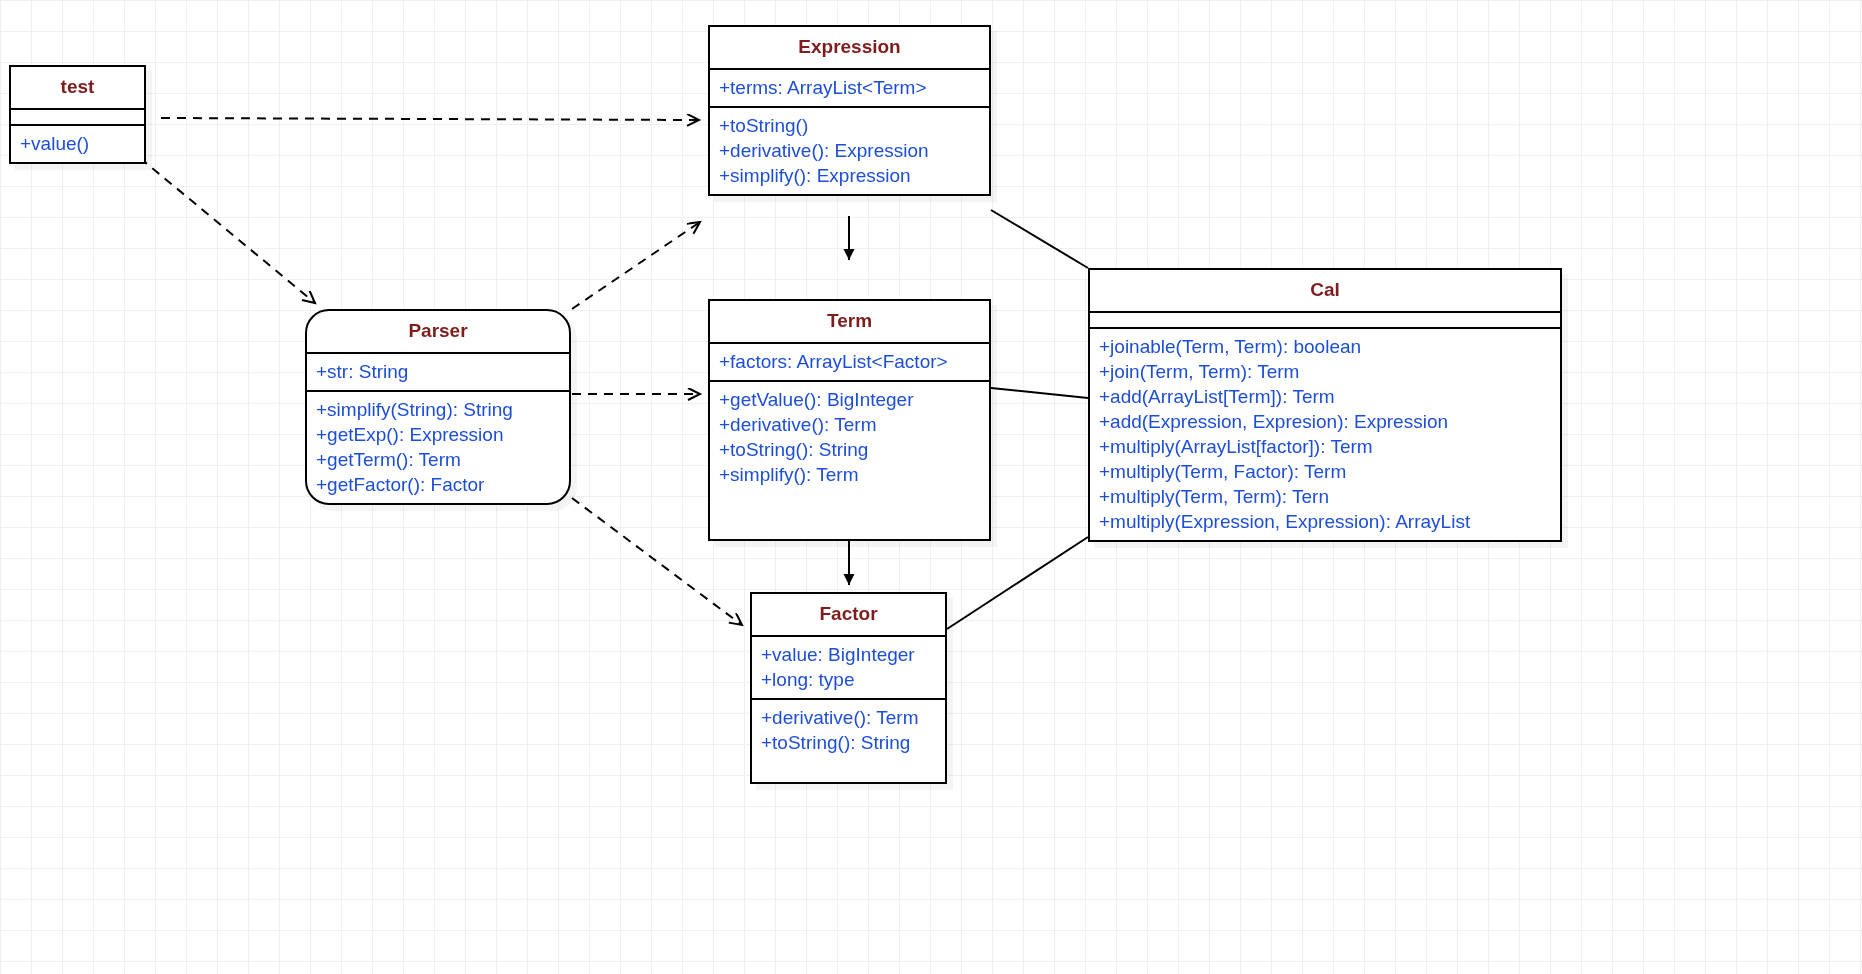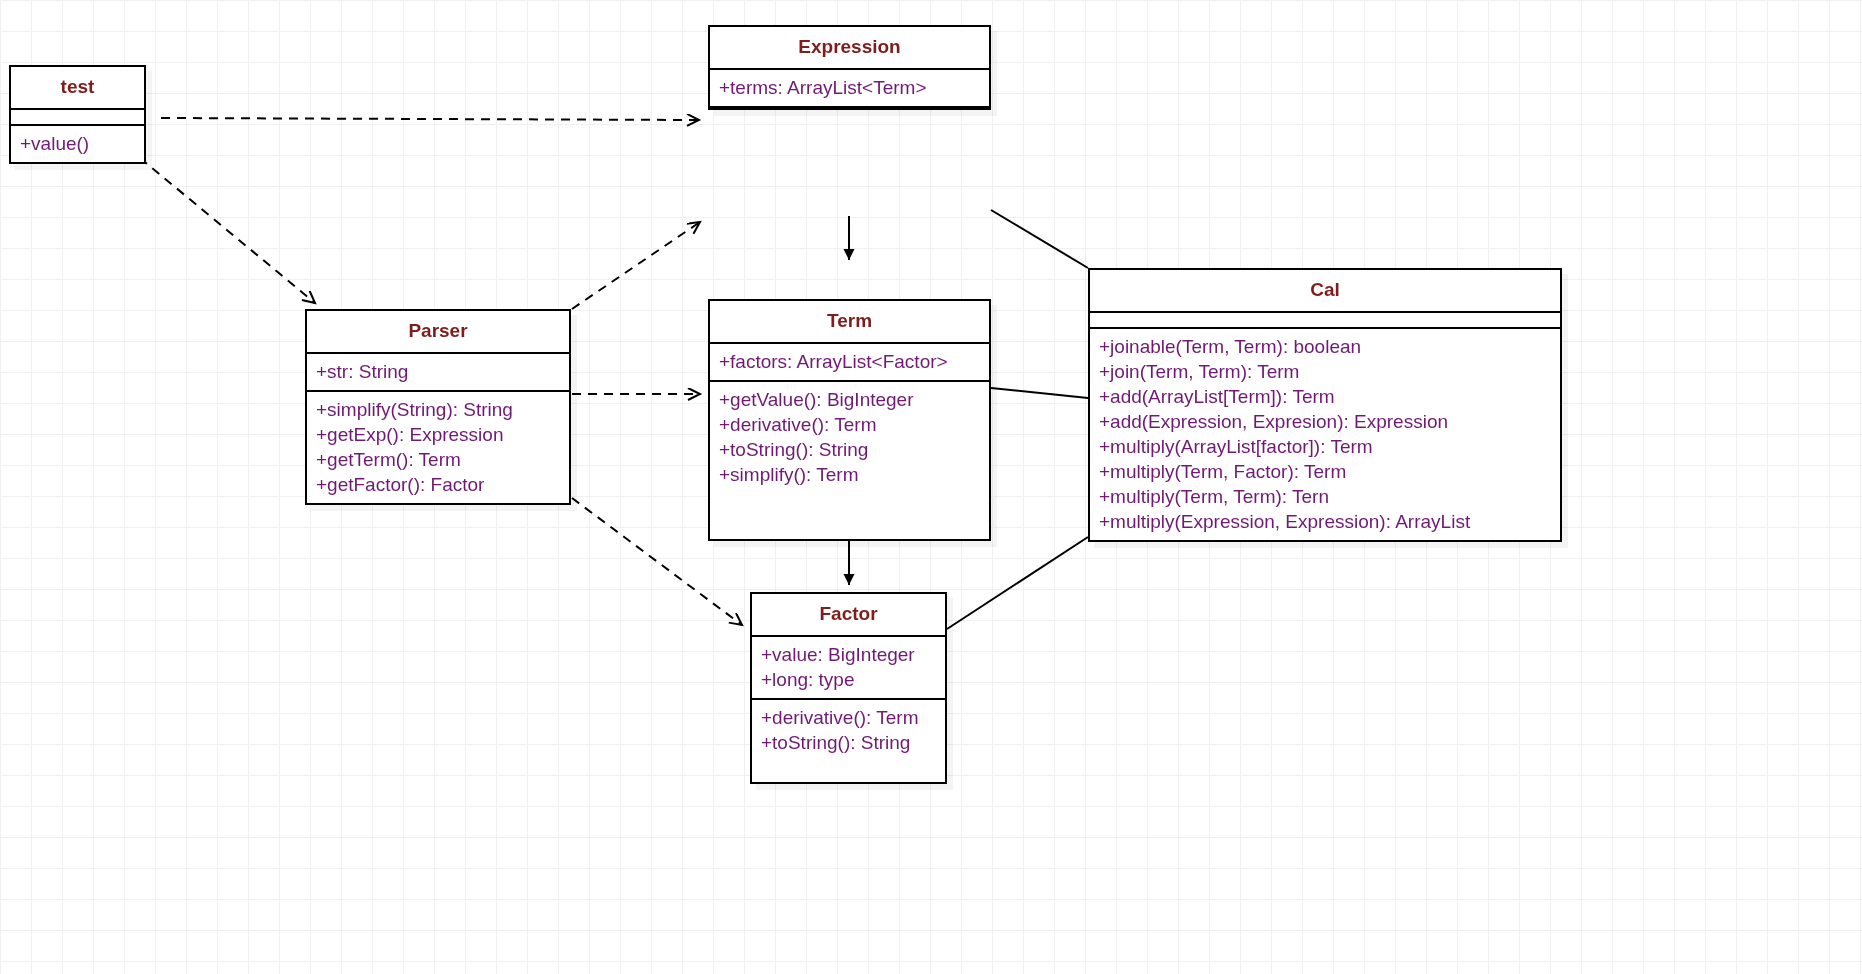--- a/index.html
+++ b/index.html
@@ -53,21 +53,21 @@
   }
   .uml-compartment {
     padding: 5px 0 6px 0;
   }
   .uml-compartment.empty {
     height: 14px;
     padding: 0;
   }
   .uml-row {
     font-size: 19px;
-    color: #701a75;
+    color: #1d4ed8;
     line-height: 25px;
     padding: 0 8px 0 9px;
     white-space: nowrap;
   }
 </style>
 </head>
 <body>
 
 <div id="canvas">
 
@@ -142,23 +142,28 @@
     </div>
   </div>
 
   <div class="uml-class" style="left:708px; top:25px; width:283px;">
     <div class="uml-title">Expression</div>
     <div class="uml-sep"></div>
     <div class="uml-compartment">
       <div class="uml-row">+terms: ArrayList&lt;Term&gt;</div>
     </div>
     <div class="uml-sep"></div>
-  </div>
-
-  <div class="uml-class" style="left:305px; top:309px; width:266px;">
+    <div class="uml-compartment">
+      <div class="uml-row">+toString()</div>
+      <div class="uml-row">+derivative(): Expression</div>
+      <div class="uml-row">+simplify(): Expression</div>
+    </div>
+  </div>
+
+  <div class="uml-class" style="left:305px; top:309px; width:266px;border-radius:24px;">
     <div class="uml-title">Parser</div>
     <div class="uml-sep"></div>
     <div class="uml-compartment">
       <div class="uml-row">+str: String</div>
     </div>
     <div class="uml-sep"></div>
     <div class="uml-compartment">
       <div class="uml-row">+simplify(String): String</div>
       <div class="uml-row">+getExp(): Expression</div>
       <div class="uml-row">+getTerm(): Term</div>

